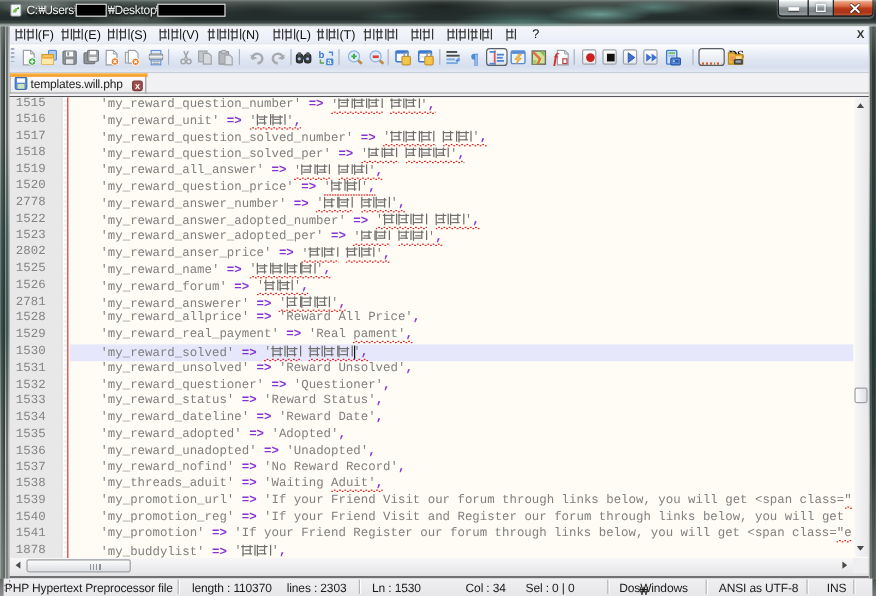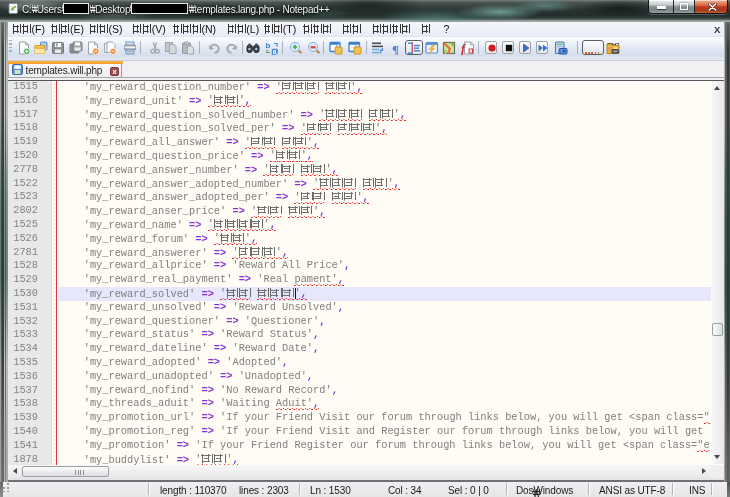--- a/index.html
+++ b/index.html
@@ -112,21 +112,20 @@
 <div class="abs" id="title">
  <svg class="abs" id="npicon" viewBox="0 0 11 11">
       <rect x="1" y="0.5" width="8.5" height="10" rx="1" fill="#f4f6f8" stroke="#7b8794" stroke-width="0.8"></rect>
       <path d="M2.5 7.5 C3 4.5, 5.5 3, 8 3.5 C6.5 4.5, 6 6, 5.5 7.5 Z" fill="#77c04f"></path>
       <circle cx="7.2" cy="3.8" r="0.7" fill="#3e7a28"></circle>
     </svg>
  <div class="abs txt" style="left:22px">C:<span class="w">₩</span>Users<span class="w">₩</span></div>
  <div class="redact" style="left:62.5px;width:26px"></div>
  <div class="abs txt" style="left:90px"><span class="w">₩</span>Desktop<span class="w">₩</span></div>
  <div class="redact" style="left:130.5px;width:57px"></div>
- <div class="abs txt" style="left:189px"><span class="w">₩</span>templates.lang.php - Notepad++</div>
  <div class="abs" id="wbtns">
    <div class="wb gray" style="left:0;width:24px"></div>
    <div class="wb gray" style="left:25px;width:20px"></div>
    <div class="wb red" style="left:46px;width:34px"></div>
    <div class="wbg" style="left:7.5px;top:6px;width:9px;height:2.6px;background:#fdfdfd;box-shadow:0 1px 1px rgba(0,0,0,.55)"></div>
    <div class="wbg" style="left:30.5px;top:3px;width:8.5px;height:6.5px;border:1.6px solid #fdfdfd;box-shadow:0 0 2px rgba(0,0,0,.5)"></div>
    <svg style="position:absolute;left:58.5px;top:3px" width="9" height="8" viewBox="0 0 9 8">
         <path d="M1.3 1 L7.7 7 M7.7 1 L1.3 7" stroke="#3a2016" stroke-width="3" stroke-linecap="round"></path>
         <path d="M1.3 1 L7.7 7 M7.7 1 L1.3 7" stroke="#fdfdfd" stroke-width="1.7" stroke-linecap="round"></path>
       </svg>
@@ -403,25 +402,26 @@
  <div id="hthumb">
       <div id="hgrip"></div>
     </div>
  <div class="arr" style="right:5px;top:2.9px;border-top:3.4px solid transparent;border-bottom:3.4px solid transparent;border-left:4.2px solid #4a4a4a"></div>
 </div>
 <div class="abs" id="corner"></div>
 
 <div class="abs" id="gap"></div>
 <div class="abs" id="ssep"></div>
 <div class="abs" id="status">
+ <span style="left:4px">PHP Hypertext Preprocessor file</span>
  <span style="left:160px">length : 110370</span>
  <span style="left:239px">lines : 2303</span>
  <span style="left:310px">Ln : 1530</span>
  <span style="left:388px">Col : 34</span>
- <span style="left:448px">Sel : 0 | 0</span>
+ <span style="left:438px">Sel : 0 | 0</span>
  <span style="left:516px">Dos<span class="w" style="transform:scaleX(.78);margin-right:-2px">₩</span>Windows</span>
  <span style="left:599px">ANSI as UTF-8</span>
  <span style="left:689px">INS</span>
  <div class="svsep" style="left:148px"></div>
  <div class="svsep" style="left:299px"></div>
  <div class="svsep" style="left:506px"></div>
  <div class="svsep" style="left:588px"></div>
  <div class="svsep" style="left:672px"></div>
  <div class="svsep" style="left:711px"></div>
  <div id="grip"></div>

